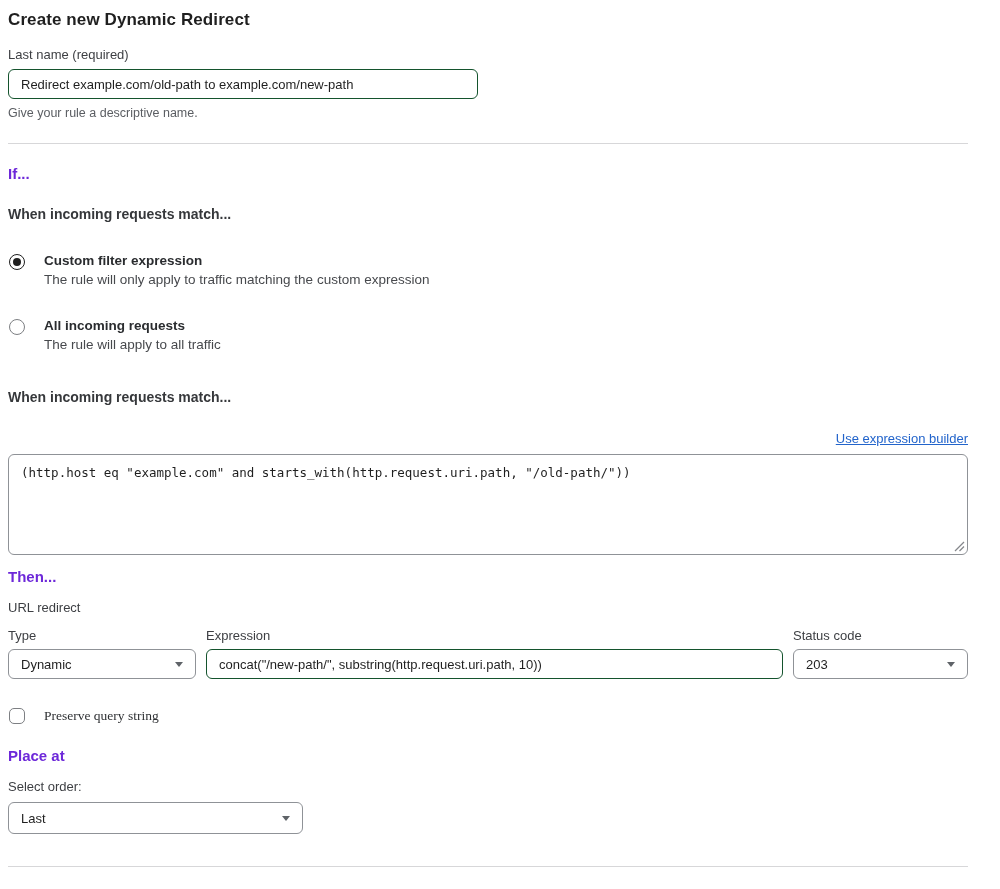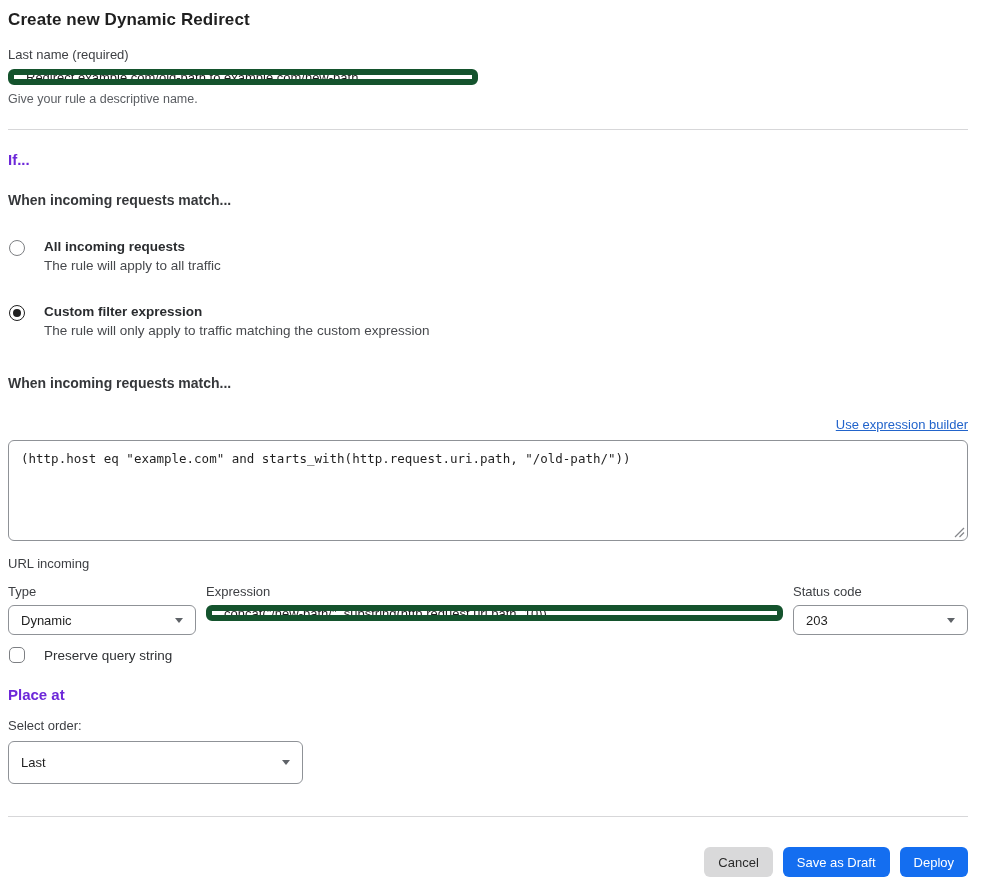--- a/index.html
+++ b/index.html
@@ -11,22 +11,22 @@
   }
   .page { padding: 10px 32px 0 8px; width: 1000px; }
 
   h1.page-title { font-size: 17px; font-weight: 700; color: #1f1f1f; letter-spacing: .1px; }
 
   .field-label { color: #3d3f43; font-size: 13px; }
   .help-text { color: #5a5d62; font-size: 12.5px; margin-top: 7px; }
 
   .text-input {
     display: block;
-    height: 16px;
-    border: 6px solid #14532d;
+    height: 30px;
+    border: 1px solid #14532d;
     border-radius: 6px;
     padding: 0 12px;
     font-size: 13px;
     color: #1f1f1f;
     background: #fff;
     font-family: "Liberation Sans", sans-serif;
     outline: none;
     width: 100%;
   }
   #rule-name-input { width: 470px; margin-top: 7px; }
@@ -88,31 +88,31 @@
     cursor: pointer; justify-content: space-between;
   }
   .chevron {
     width: 0; height: 0; flex: none;
     border-left: 4.5px solid transparent;
     border-right: 4.5px solid transparent;
     border-top: 5.5px solid #5f6368;
     margin-left: 8px;
   }
 
-  .checkbox-row { display: flex; align-items: flex-end; margin-top: 12px; }
+  .checkbox-row { display: flex; align-items: flex-end; margin-top: 29px; font-family: Liberation Serif, serif; }
   .checkbox-control {
     width: 16px; height: 16px; border-radius: 5px;
     border: 1px solid #7d7f83; background: #fff; flex: none; margin-left: 1px;
     cursor: pointer;
   }
   .checkbox-label { margin-left: 19px; font-size: 13.5px; color: #2f3134; cursor: pointer; }
 
   .place-at-heading { margin-top: 23px; }
   .select-order-label { margin-top: 15px; color: #3d3f43; }
-  .order-select { width: 295px; height: 43px; margin-top: 8px; }
+  .order-select { width: 295px; height: 32px; margin-top: 8px; }
 
   .footer { display: flex; justify-content: flex-end; gap: 10px; margin-top: 30px; }
   .btn {
     height: 30px; border: none; border-radius: 6px;
     font-family: "Liberation Sans", sans-serif;
     font-size: 13px; padding: 0 14px; cursor: pointer;
   }
   .btn-cancel { background: #d9d9da; color: #2b2b2b; }
   .btn-primary { background: #146ef0; color: #ffffff; }
 </style>
@@ -127,53 +127,54 @@
     <label class="field-label">Last name (required)</label>
     <input id="rule-name-input" class="text-input" type="text" value="Redirect example.com/old-path to example.com/new-path" style="">
     <div class="help-text">Give your rule a descriptive name.</div>
   </div>
 
   <hr class="divider divider-1">
 
   <h2 class="section-heading if-heading">If...</h2>
 
   <h3 class="sub-heading match-heading-1">When incoming requests match...</h3>
+
+  <div class="radio-row">
+    <span class="radio-control checked"></span>
+    <span class="radio-texts">
+      <div class="radio-label">Custom filter expression</div>
+      <div class="radio-desc">The rule will only apply to traffic matching the custom expression</div>
+    </span>
+  </div>
 
   <div class="radio-row">
     <span class="radio-control"></span>
     <span class="radio-texts">
       <div class="radio-label">All incoming requests</div>
       <div class="radio-desc">The rule will apply to all traffic</div>
     </span>
   </div>
 
-  <div class="radio-row">
-    <span class="radio-control checked"></span>
-    <span class="radio-texts">
-      <div class="radio-label">Custom filter expression</div>
-      <div class="radio-desc">The rule will only apply to traffic matching the custom expression</div>
-    </span>
-  </div>
-
   <h3 class="sub-heading match-heading-2">When incoming requests match...</h3>
 
   <div class="builder-row">
     <a class="builder-link">Use expression builder</a>
   </div>
 
   <div class="textarea-wrap">
     <textarea class="expr-textarea" spellcheck="false" style="">(http.host eq "example.com" and starts_with(http.request.uri.path, "/old-path/"))</textarea>
     <svg class="resize-handle" viewBox="0 0 12 12">
       <line x1="11" y1="2" x2="2" y2="11" stroke="#85878b" stroke-width="1.3"></line>
       <line x1="11" y1="6.5" x2="6.5" y2="11" stroke="#85878b" stroke-width="1.3"></line>
     </svg>
   </div>
 
-
-  <div class="field-label url-redirect-label">URL incoming</div>
+  <h2 class="section-heading then-heading">Then...</h2>
+
+  <div class="field-label url-redirect-label">URL redirect</div>
 
   <div class="then-row">
     <div class="col-type">
       <div class="col-label">Type</div>
       <div class="select-box">
         <span>Dynamic</span>
         <span class="chevron"></span>
       </div>
     </div>
     <div class="col-expression">

